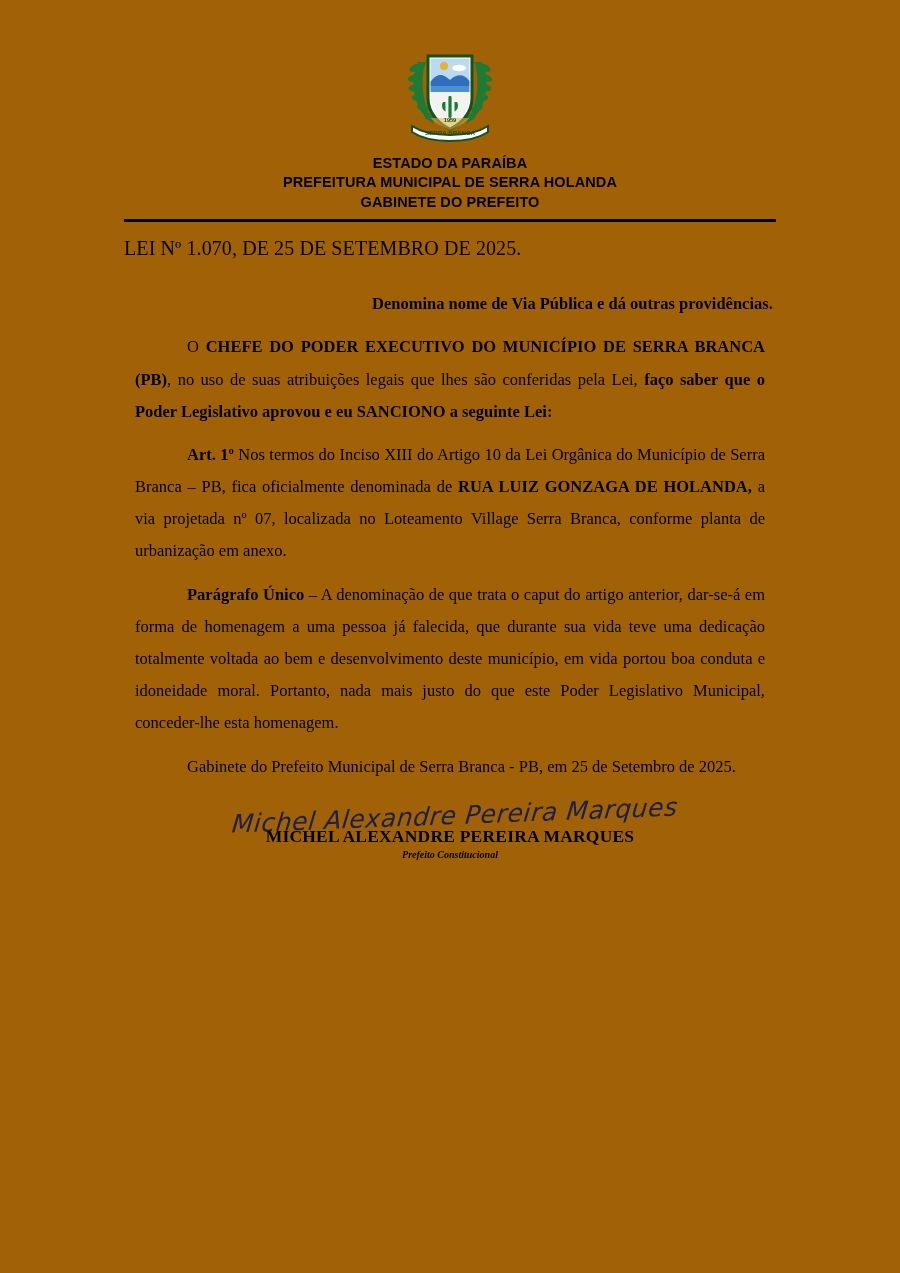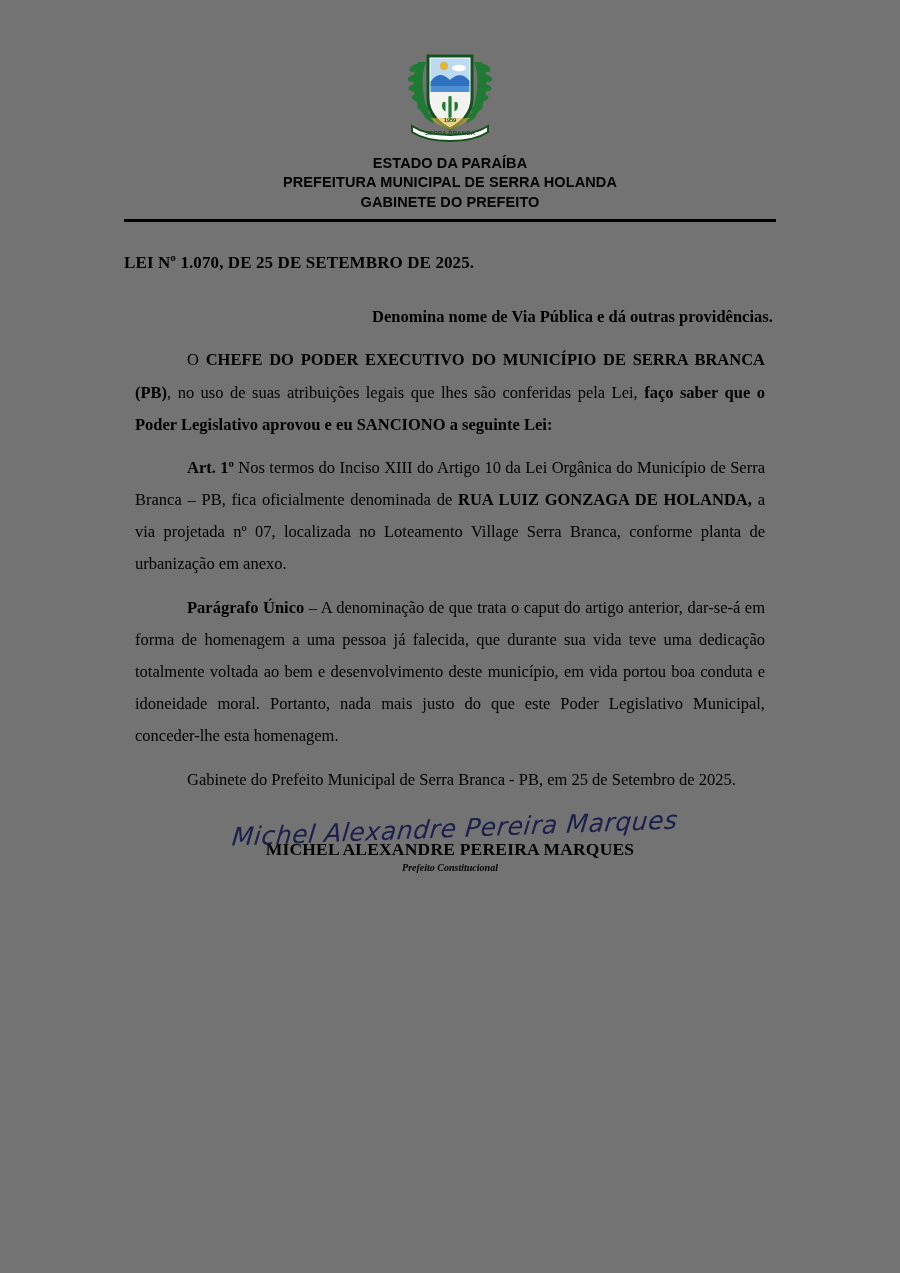--- a/index.html
+++ b/index.html
@@ -8,21 +8,21 @@
     background: #ffffff;
   }
   body {
     font-family: "Liberation Serif", serif;
     color: #000000;
   }
   .page {
     position: relative;
     width: 900px;
     height: 1273px;
-    background: #737373;
+    background: #a16207;
     margin: 0 auto;
     overflow: hidden;
   }
   .content {
     position: absolute;
     left: 124px;
     top: 0;
     width: 652px;
     height: 1273px;
   }
@@ -48,23 +48,23 @@
     letter-spacing: 0.1px;
   }
   .rule {
     margin-top: 7px;
     border-bottom: 3px solid #000;
     width: 100%;
   }
 
   
   .law-number {
-    margin-top: 31px;
-    font-weight: bold;
-    font-size: 17px;
+    margin-top: 15px;
+    font-weight: normal;
+    font-size: 20px;
     letter-spacing: 0.1px;
   }
   .ementa {
     margin-top: 28px;
     margin-left: 248px;
     width: 404px;
     font-weight: bold;
     font-size: 16.5px;
     text-align: justify;
     line-height: 1.95;

